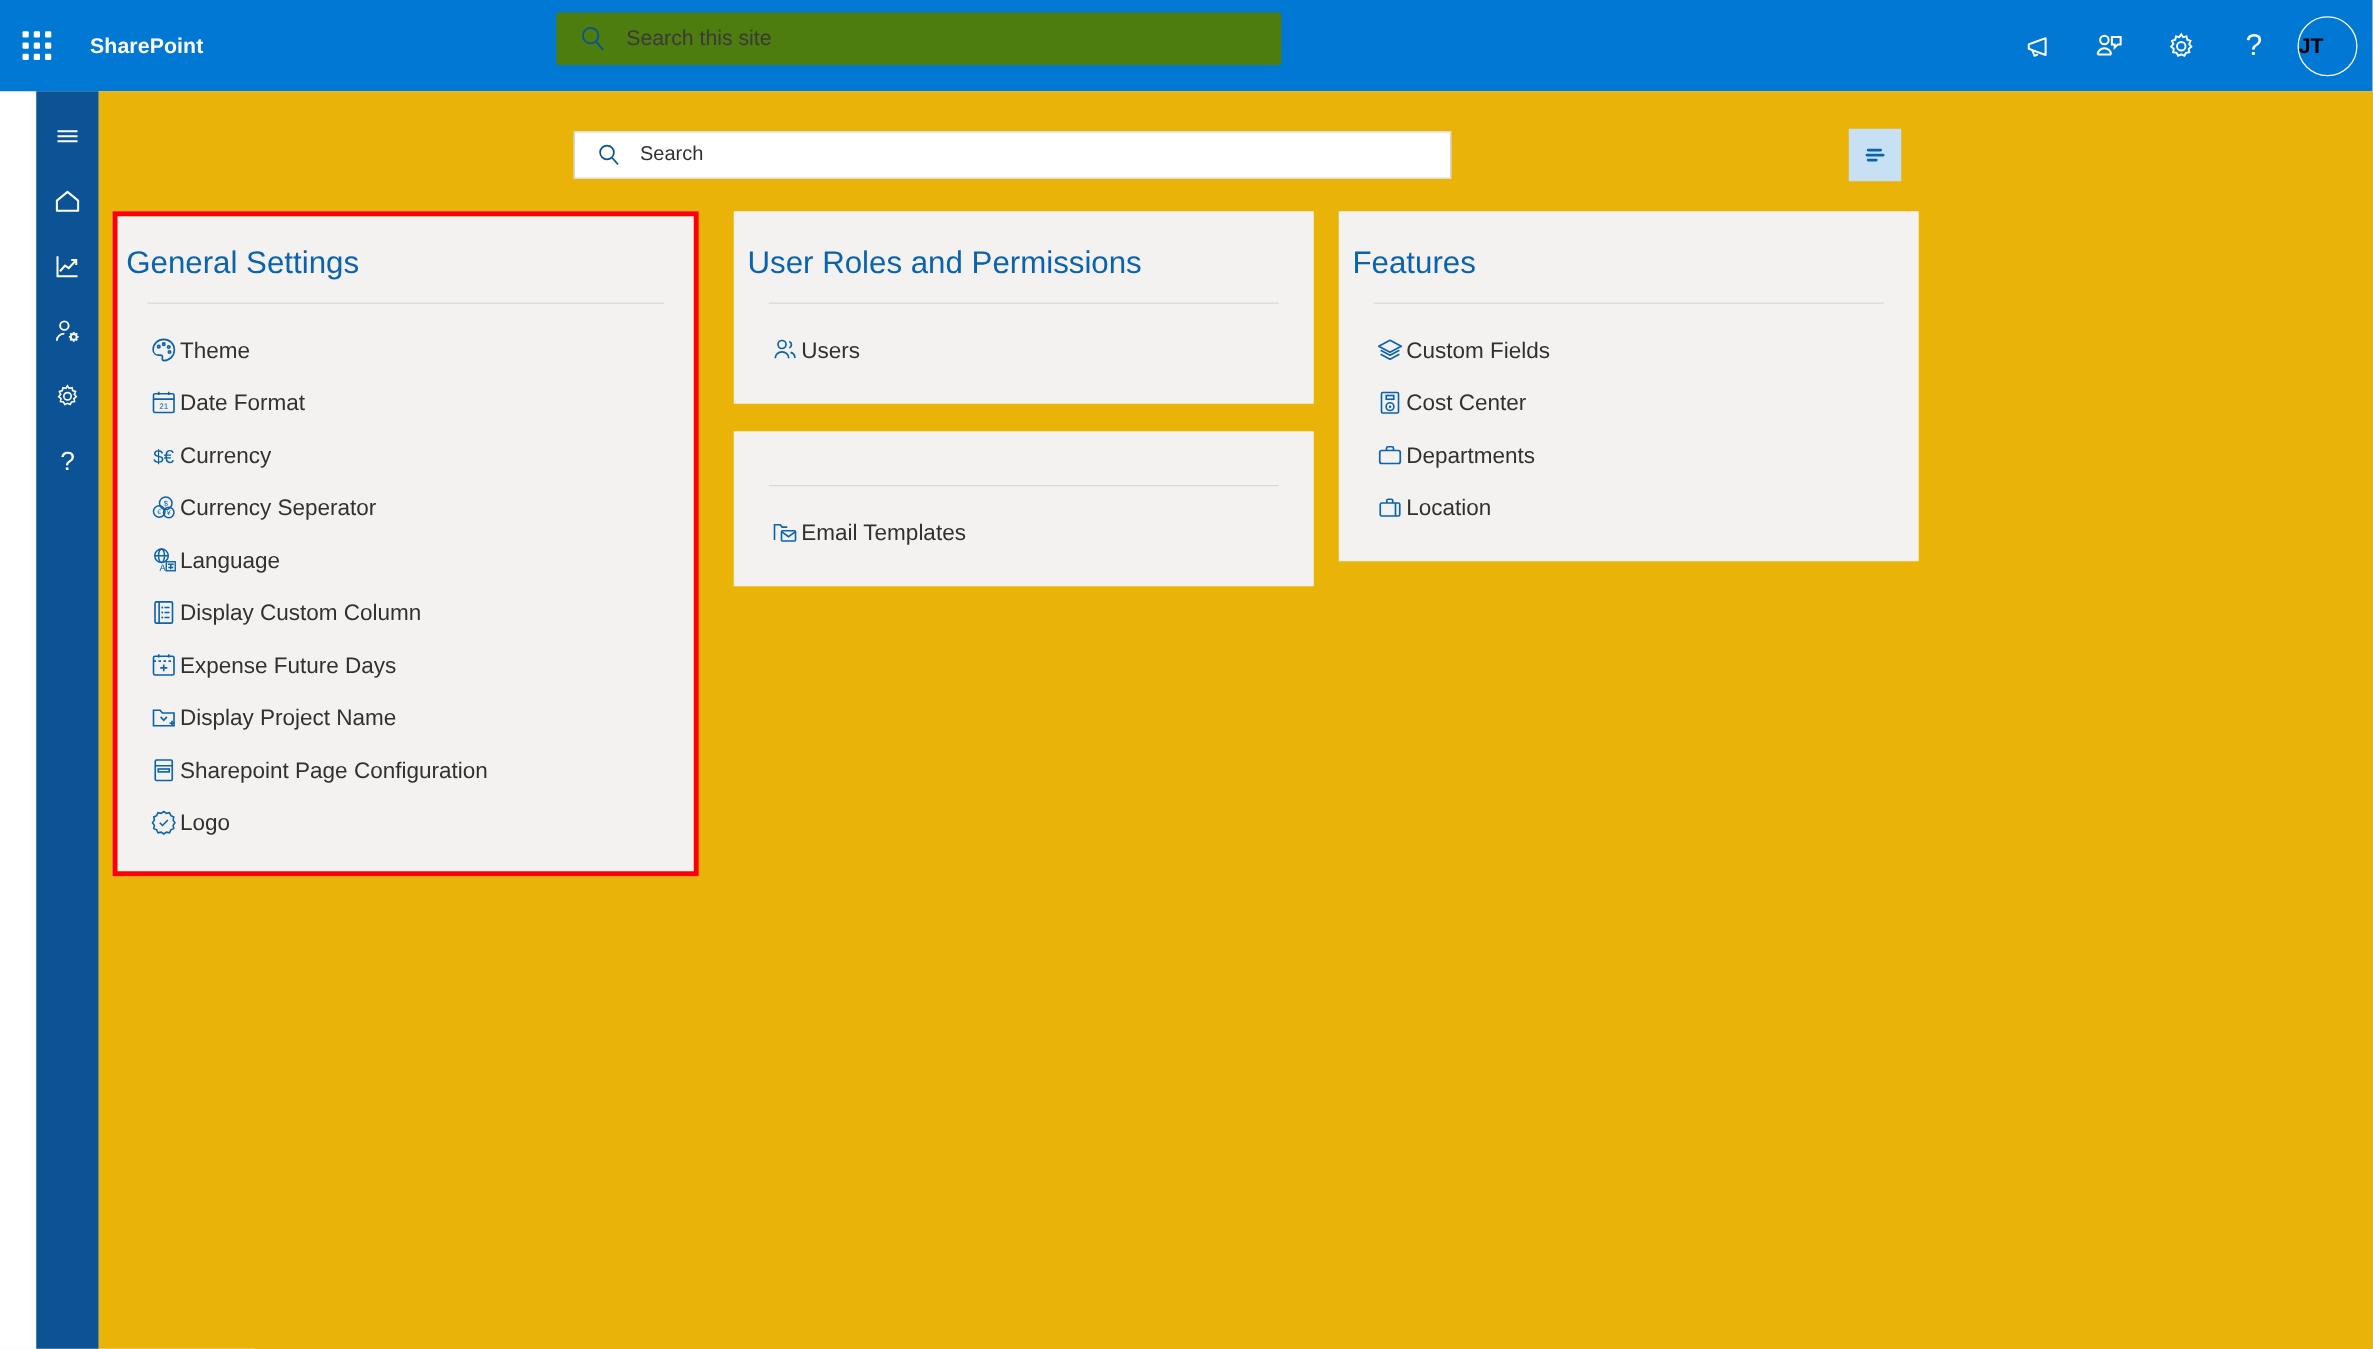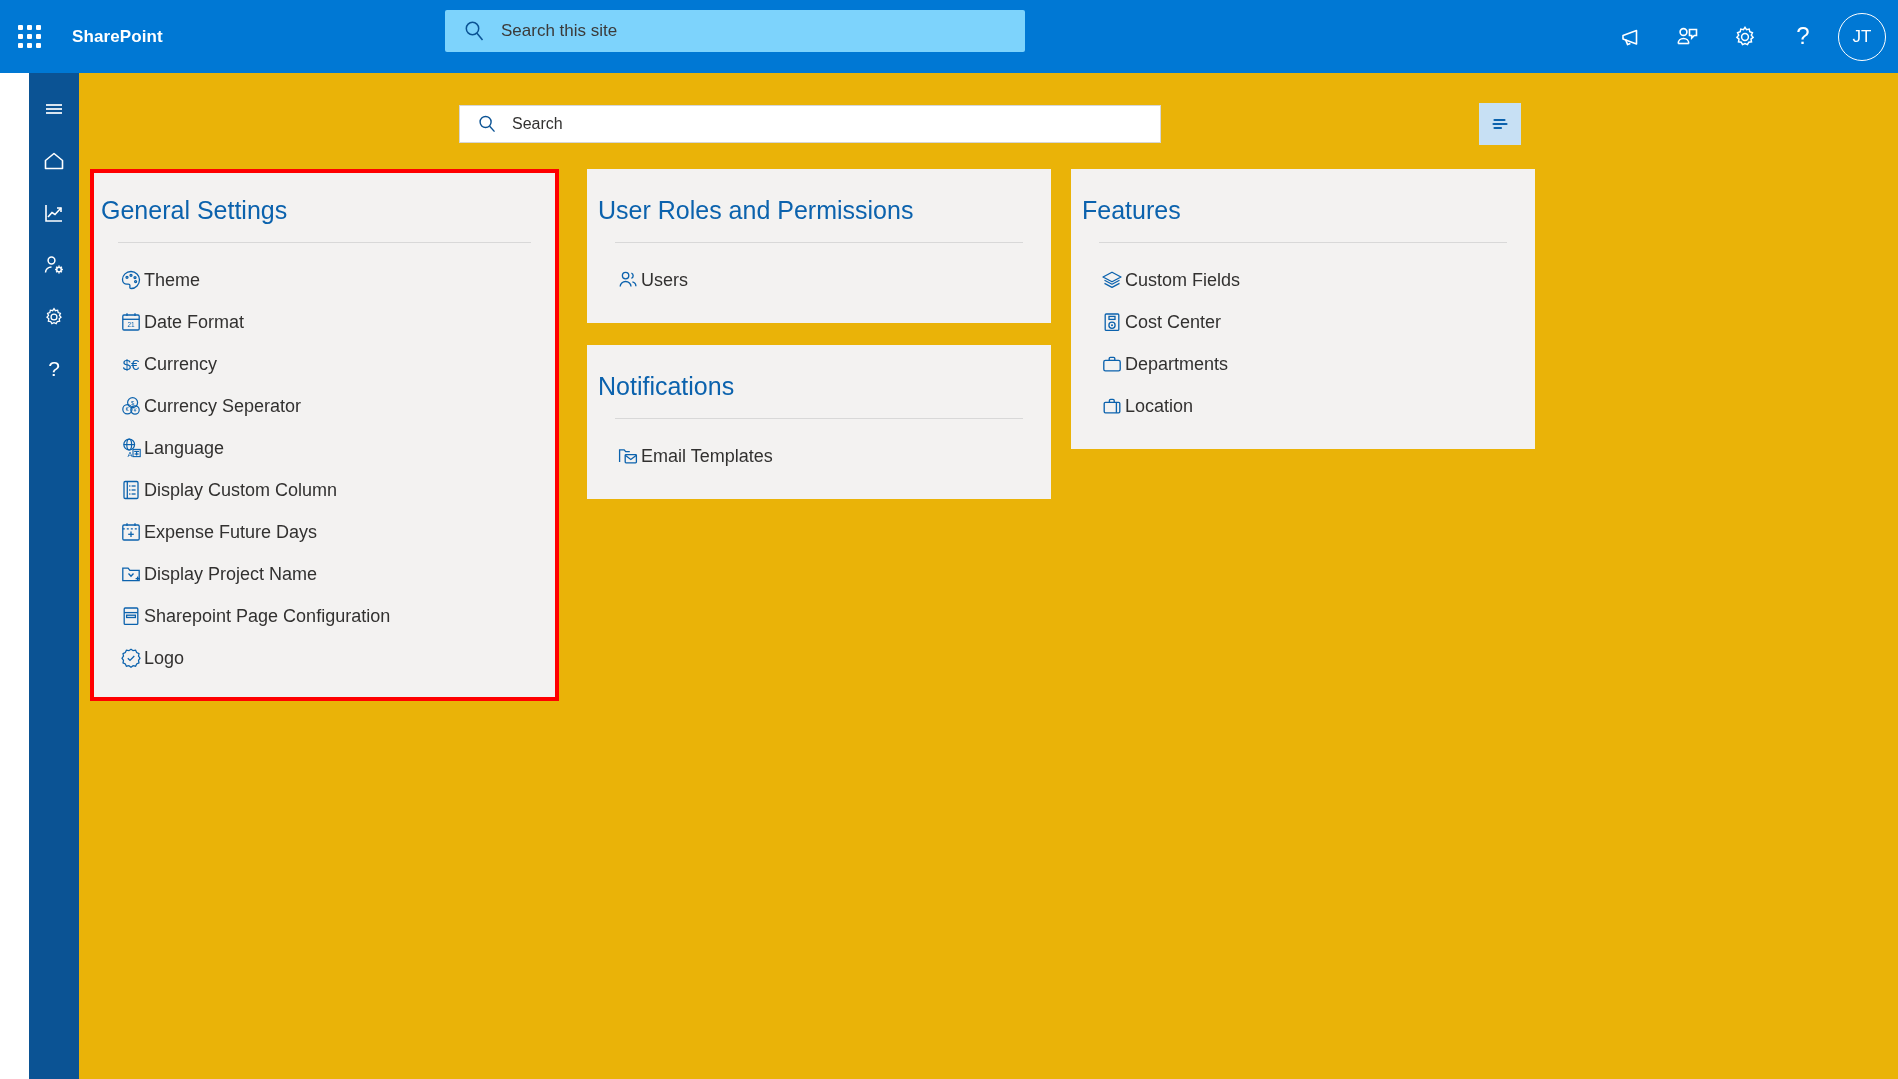--- a/index.html
+++ b/index.html
@@ -32,21 +32,21 @@
   }
   .waffle-grid i { display: block; width: 5px; height: 5px; background: #ffffff; border-radius: 1px; }
   #suite-title {
     color: #ffffff; font-size: 17px; font-weight: bold;
     margin-left: 14px; letter-spacing: .1px; cursor: pointer;
     white-space: nowrap;
   }
   #suite-search-wrap {
     position: absolute; left: 445px; top: 10px;
     width: 580px; height: 42px;
-    background: #7dd3fc;
+    background: #4d7c0f;
     display: flex; align-items: center;
     border-radius: 2px;
   }
   #suite-search-icon { margin-left: 18px; display: flex; align-items: center; }
   #suite-search-input {
     border: none; outline: none; background: transparent;
     margin-left: 14px; font-size: 17px;
     font-family: "Liberation Sans", sans-serif;
     color: #201f1e; width: 480px; height: 38px;
   }
@@ -57,22 +57,22 @@
     display: flex; align-items: center;
   }
   .suite-icon {
     width: 58px; height: 73px;
     display: flex; align-items: center; justify-content: center;
     cursor: pointer;
   }
   #avatar {
     width: 48px; height: 48px; border-radius: 50%;
     border: 1.5px solid #ffffff;
-    color: #ffffff; font-size: 17px; font-weight: 400;
-    display: flex; align-items: center; justify-content: center;
+    color: #000000; font-size: 17px; font-weight: 700;
+    display: flex; align-items: center; 
     margin-right: -6px; margin-left: 6px;
     cursor: pointer;
   }
 
   
   #left-rail {
     position: absolute; left: 29px; top: 73px;
     width: 50px; height: 1006px;
     background: #0b5394;
     display: flex; flex-direction: column; align-items: center;
@@ -467,21 +467,20 @@
               </svg>
             </span>
             <span class="lbl">Users</span>
           </div>
         </div>
       </div>
 
       <div class="spacer-22"></div>
 
       <div class="card" id="card-notifications">
-        <div class="card-title">Notifications</div>
         <div class="card-rule"></div>
         <div class="card-list">
           <div class="card-item">
             <span class="ico">
               <svg width="24" height="24" viewBox="0 0 24 24" fill="none" stroke="#0b62ad" stroke-width="1.3">
                 <path d="M3.6 18V5.8h4.6l1.5 1.9h4.1"></path>
                 <rect x="9.2" y="10.6" width="11.2" height="8.2" rx=".8"></rect>
                 <polyline points="9.2,11.3 14.8,15.4 20.4,11.3"></polyline>
               </svg>
             </span>

